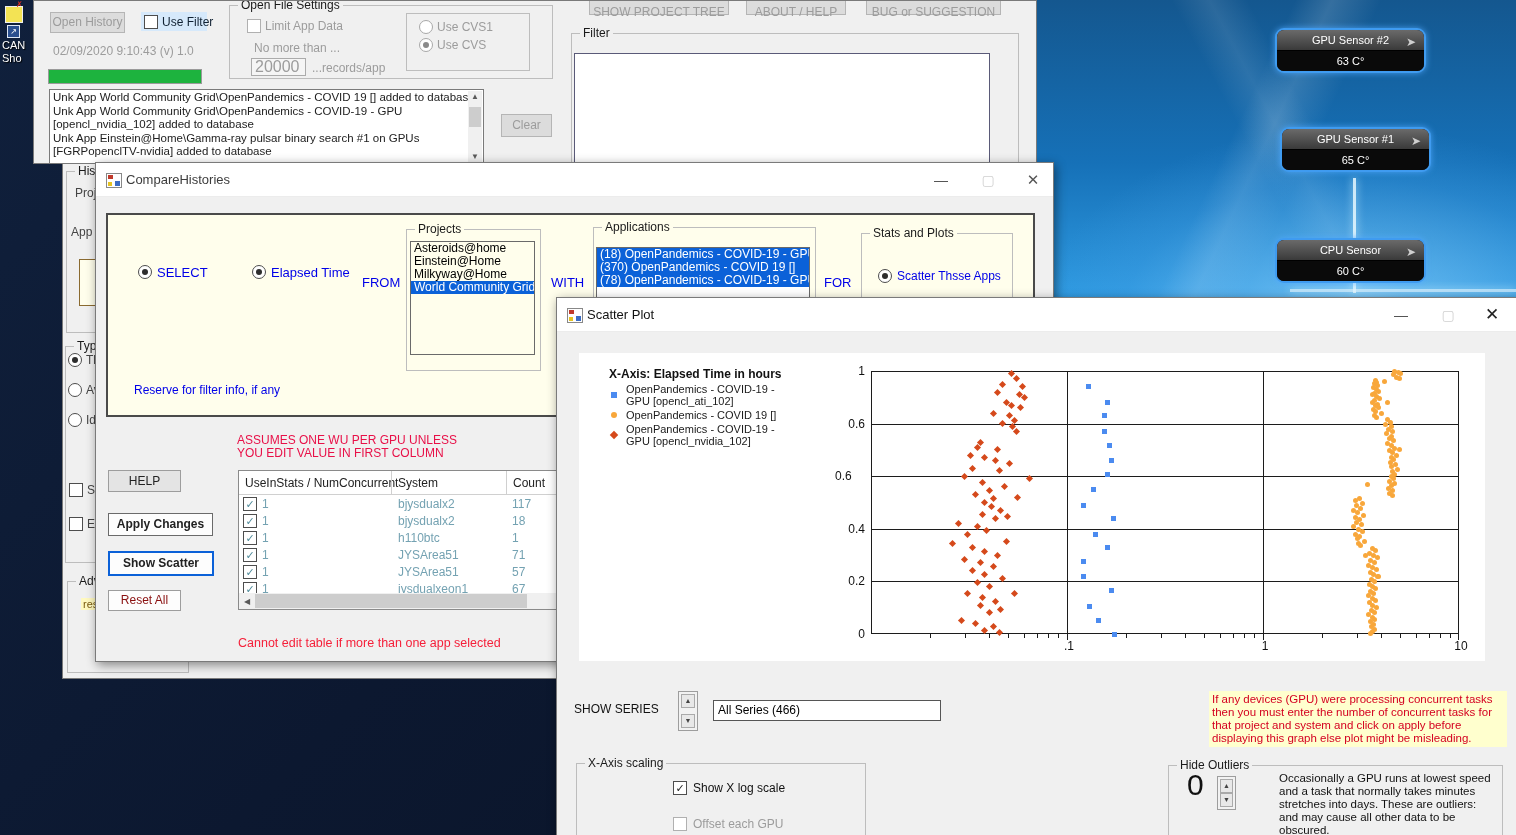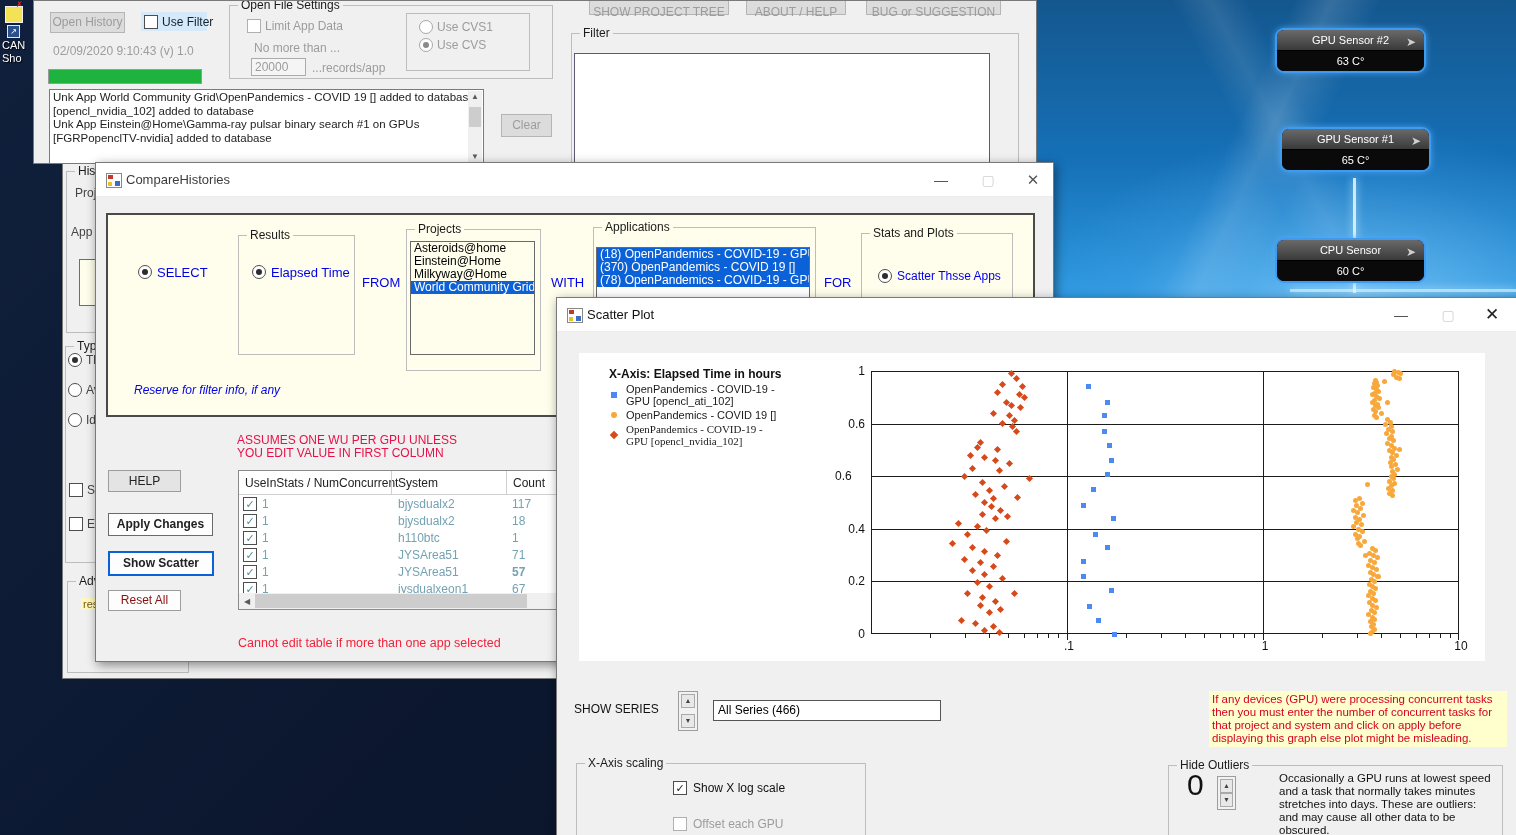--- a/index.html
+++ b/index.html
@@ -111,39 +111,40 @@
   <div class="win" style="left:33px;top:0;width:1002px;height:162px;box-shadow:none;">
     <div class="btn disabled" style="left:16px;top:11px;width:73px;height:19px;line-height:19px;">Open History</div>
     <span class="abs" style="left:107px;top:11px;width:66px;height:19px;background:#d6e9fb;"></span>
     <div class="check" style="left:110px;top:14px;"></div>
     <div class="abs" style="left:128px;top:14px;color:#123;">Use Filter</div>
     <div class="abs gray" style="left:19px;top:43px;">02/09/2020  9:10:43 (v) 1.0</div>
     <div class="abs" style="left:14px;top:68px;width:152px;height:13px;background:#1db33e;border:1px solid #9a9a9a;"></div>
     <div class="listbox" style="left:15px;top:88px;width:433px;height:73px;">
       <div id="log-lines" style="padding:1px 3px;font-size:11.5px;line-height:13.5px;color:#222;white-space:nowrap;">
           <div>Unk App World Community Grid\OpenPandemics - COVID 19 [] added to database</div>
+          <div>Unk App World Community Grid\OpenPandemics - COVID-19 - GPU</div>
           <div>[opencl_nvidia_102] added to database</div>
           <div>Unk App Einstein@Home\Gamma-ray pulsar binary search #1 on GPUs</div>
           <div>[FGRPopenclTV-nvidia] added to database</div>
         </div>
       <div class="scroll-v">
         <div class="sc-arrow" style="top:1px;left:0;width:14px;">▲</div>
         <div class="sc-thumb" style="left:1px;top:16px;width:12px;height:20px;"></div>
         <div class="sc-arrow" style="bottom:1px;left:0;width:14px;">▼</div>
       </div>
     </div>
     <div class="btn disabled" style="left:467px;top:113px;width:49px;height:21px;line-height:21px;">Clear</div>
 
     <div class="abs gb" style="left:195px;top:4px;width:322px;height:72px;background:#f0f0f0;">
       <span class="lbl gray">Open File Settings</span>
     </div>
     <div class="check disabled" style="left:213px;top:18px;"></div>
     <div class="abs gray" style="left:231px;top:18px;">Limit App Data</div>
     <div class="abs gray" style="left:220px;top:40px;">No more than ...</div>
-    <div class="abs" style="left:217px;top:57px;width:50px;height:16px;background:#f5f5f5;border:1px solid #ababab;color:#9c9c9c;font-size:12px;padding-left:3px;line-height:16px;">20000</div>
+    <div class="abs" style="left:217px;top:57px;width:50px;height:16px;background:#f5f5f5;border:1px solid #ababab;color:#9c9c9c;font-size:16px;padding-left:3px;line-height:16px;">20000</div>
     <div class="abs gray" style="left:278px;top:60px;">...records/app</div>
     <div class="abs gb" style="left:372px;top:12px;width:122px;height:56px;background:#f0f0f0;"></div>
     <div class="radio disabled" style="left:385px;top:19px;"></div>
     <div class="abs gray" style="left:403px;top:19px;text-align:right;">Use CVS1</div>
     <div class="radio disabled checked" style="left:385px;top:37px;">
         <span class="dot" style="background:#8a8a8a;"></span>
       </div>
     <div class="abs gray" style="left:403px;top:37px;">Use CVS</div>
 
     <div class="btn disabled" style="left:555px;top:-12px;width:138px;height:24px;line-height:44px;font-size:12px;">SHOW PROJECT TREE</div>
@@ -169,23 +170,20 @@
       <div class="cap-btn" style="left:920px;font-size:15px;">✕</div>
     </div>
 
     <div class="abs cream" style="left:10px;top:50px;width:925px;height:200px;border:2px solid #4a4a4a;"></div>
 
     <div class="radio checked" style="left:42px;top:102px;">
         <span class="dot"></span>
       </div>
     <div class="abs blue" style="left:61px;top:102px;font-size:13px;">SELECT</div>
 
-    <div class="abs gb cream" style="left:142px;top:72px;width:115px;height:118px;">
-      <span class="lbl" style="background:#fffeec;">Results</span>
-    </div>
     <div class="radio checked" style="left:156px;top:102px;">
         <span class="dot"></span>
       </div>
     <div class="abs blue" style="left:175px;top:102px;font-size:13px;">Elapsed Time</div>
 
     <div class="abs blue" style="left:266px;top:112px;font-size:13px;">FROM</div>
 
     <div class="abs gb cream" style="left:310px;top:66px;width:133px;height:140px;">
       <span class="lbl" style="background:#fffeec;">Projects</span>
     </div>
@@ -214,21 +212,21 @@
     <div class="abs blue" style="left:728px;top:112px;font-size:13px;">FOR</div>
 
     <div class="abs gb cream" style="left:765px;top:70px;width:150px;height:82px;">
       <span class="lbl" style="background:#fffeec;">Stats and Plots</span>
     </div>
     <div class="radio checked" style="left:782px;top:106px;">
         <span class="dot"></span>
       </div>
     <div class="abs blue" style="left:801px;top:106px;">Scatter Thsse Apps</div>
 
-    <div class="abs blue" style="left:38px;top:220px;font-style:italic;">Reserve for filter info, if any</div>
+    <div class="abs blue" style="left:38px;top:220px;">Reserve for filter info, if any</div>
 
     <div class="abs red-note" style="left:141px;top:270px;font-weight:normal;">ASSUMES ONE WU PER GPU UNLESS</div>
     <div class="abs red-note" style="left:141px;top:283px;font-weight:normal;">YOU EDIT VALUE IN FIRST COLUMN</div>
 
     <div class="btn" style="left:12px;top:307px;width:71px;height:20px;line-height:20px;">HELP</div>
     <div class="btn" style="left:12px;top:350px;width:103px;height:21px;line-height:21px;font-weight:bold;border-color:#6a6a6a;background:#fdfdfd;">Apply Changes</div>
     <div class="btn" style="left:12px;top:388px;width:102px;height:21px;line-height:21px;font-weight:bold;border:2px solid #0b61d8;background:#fdfdfd;">Show Scatter</div>
     <div class="btn" style="left:12px;top:427px;width:71px;height:19px;line-height:19px;color:#8a1010;background:#fdfdfd;">Reset All</div>
 
     <div class="abs" style="left:142px;top:307px;width:330px;height:138px;background:#fff;border:1px solid #8a8a8a;overflow:hidden;">
@@ -261,21 +259,21 @@
           <div style="position: relative; height: 17px;">
             <span class="check checked" style="left:4px;top:2px;color:#4e8a9a;"><span class="mk">✓</span></span>
             <span class="abs" style="left:23px;top:2px;color:#74a2b2;">1</span>
             <span class="abs" style="left:159px;top:2px;color:#74a2b2;">JYSArea51</span>
             <span class="abs" style="left:273px;top:2px;color:#74a2b2;">71</span>
           </div>
           <div style="position: relative; height: 17px;">
             <span class="check checked" style="left:4px;top:2px;color:#4e8a9a;"><span class="mk">✓</span></span>
             <span class="abs" style="left:23px;top:2px;color:#74a2b2;">1</span>
             <span class="abs" style="left:159px;top:2px;color:#74a2b2;">JYSArea51</span>
-            <span class="abs" style="left:273px;top:2px;color:#74a2b2;font-weight:bold;">57</span>
+            <span class="abs" style="left:273px;top:2px;color:#74a2b2;">57</span>
           </div>
           <div style="position: relative; height: 17px;">
             <span class="check checked" style="left:4px;top:2px;color:#4e8a9a;"><span class="mk">✓</span></span>
             <span class="abs" style="left:23px;top:2px;color:#74a2b2;">1</span>
             <span class="abs" style="left:159px;top:2px;color:#74a2b2;">jysdualxeon1</span>
             <span class="abs" style="left:273px;top:2px;color:#74a2b2;">67</span>
           </div>
         </div>
       <div class="scroll-h" style="left:0;bottom:0;width:100%;">
         <div class="sc-arrow" style="left:2px;top:4px;width:12px;">◀</div>
@@ -304,21 +302,21 @@
       <div class="abs" style="left:30px;top:14px;font-weight:bold;font-size:12px;color:#111;">X-Axis: Elapsed Time in hours</div>
       <div id="legend-items" class="abs" style="left:32px;top:30px;">
           <div style="position: relative; display: flex; align-items: center; margin-bottom: 2px;">
             <span class="mk-square" style="position: static; flex: 0 0 auto; width: 6px; height: 6px; margin-right: 9px; background: rgb(75, 139, 240);"></span>
             <span class="leg-txt">OpenPandemics - COVID-19 - GPU [opencl_ati_102]</span>
           </div>
           <div style="position: relative; display: flex; align-items: center; margin-bottom: 2px;">
             <span class="mk-circle" style="position: static; flex: 0 0 auto; width: 6px; height: 6px; margin-right: 9px; background: rgb(248, 167, 59);"></span>
             <span class="leg-txt">OpenPandemics - COVID 19 []</span>
           </div>
-          <div style="position: relative; display: flex; align-items: center; margin-bottom: 2px; font-family: Liberation Serif, serif;">
+          <div style="position: relative; display: flex; align-items: center; margin-bottom: 2px;">
             <span class="mk-diamond" style="position: static; flex: 0 0 auto; width: 6px; height: 6px; margin-right: 9px; background: rgb(213, 73, 27);"></span>
             <span class="leg-txt">OpenPandemics - COVID-19 - GPU [opencl_nvidia_102]</span>
           </div>
         </div>
       <div class="abs" id="plot" style="left:292px;top:18px;width:588px;height:263px;">
           <div class="plot-grid" style="left: 0px; top: 0px; width: 1px; height: 263px;"></div>
           <div class="plot-grid" style="left: 587px; top: 0px; width: 1px; height: 263px;"></div>
           <div class="plot-grid" style="left: 0px; top: 262px; width: 588px; height: 1px;"></div>
           <div class="plot-grid" style="left: 0px; top: 210px; width: 588px; height: 1px;"></div>
           <div class="plot-grid" style="left: 0px; top: 158px; width: 588px; height: 1px;"></div>

